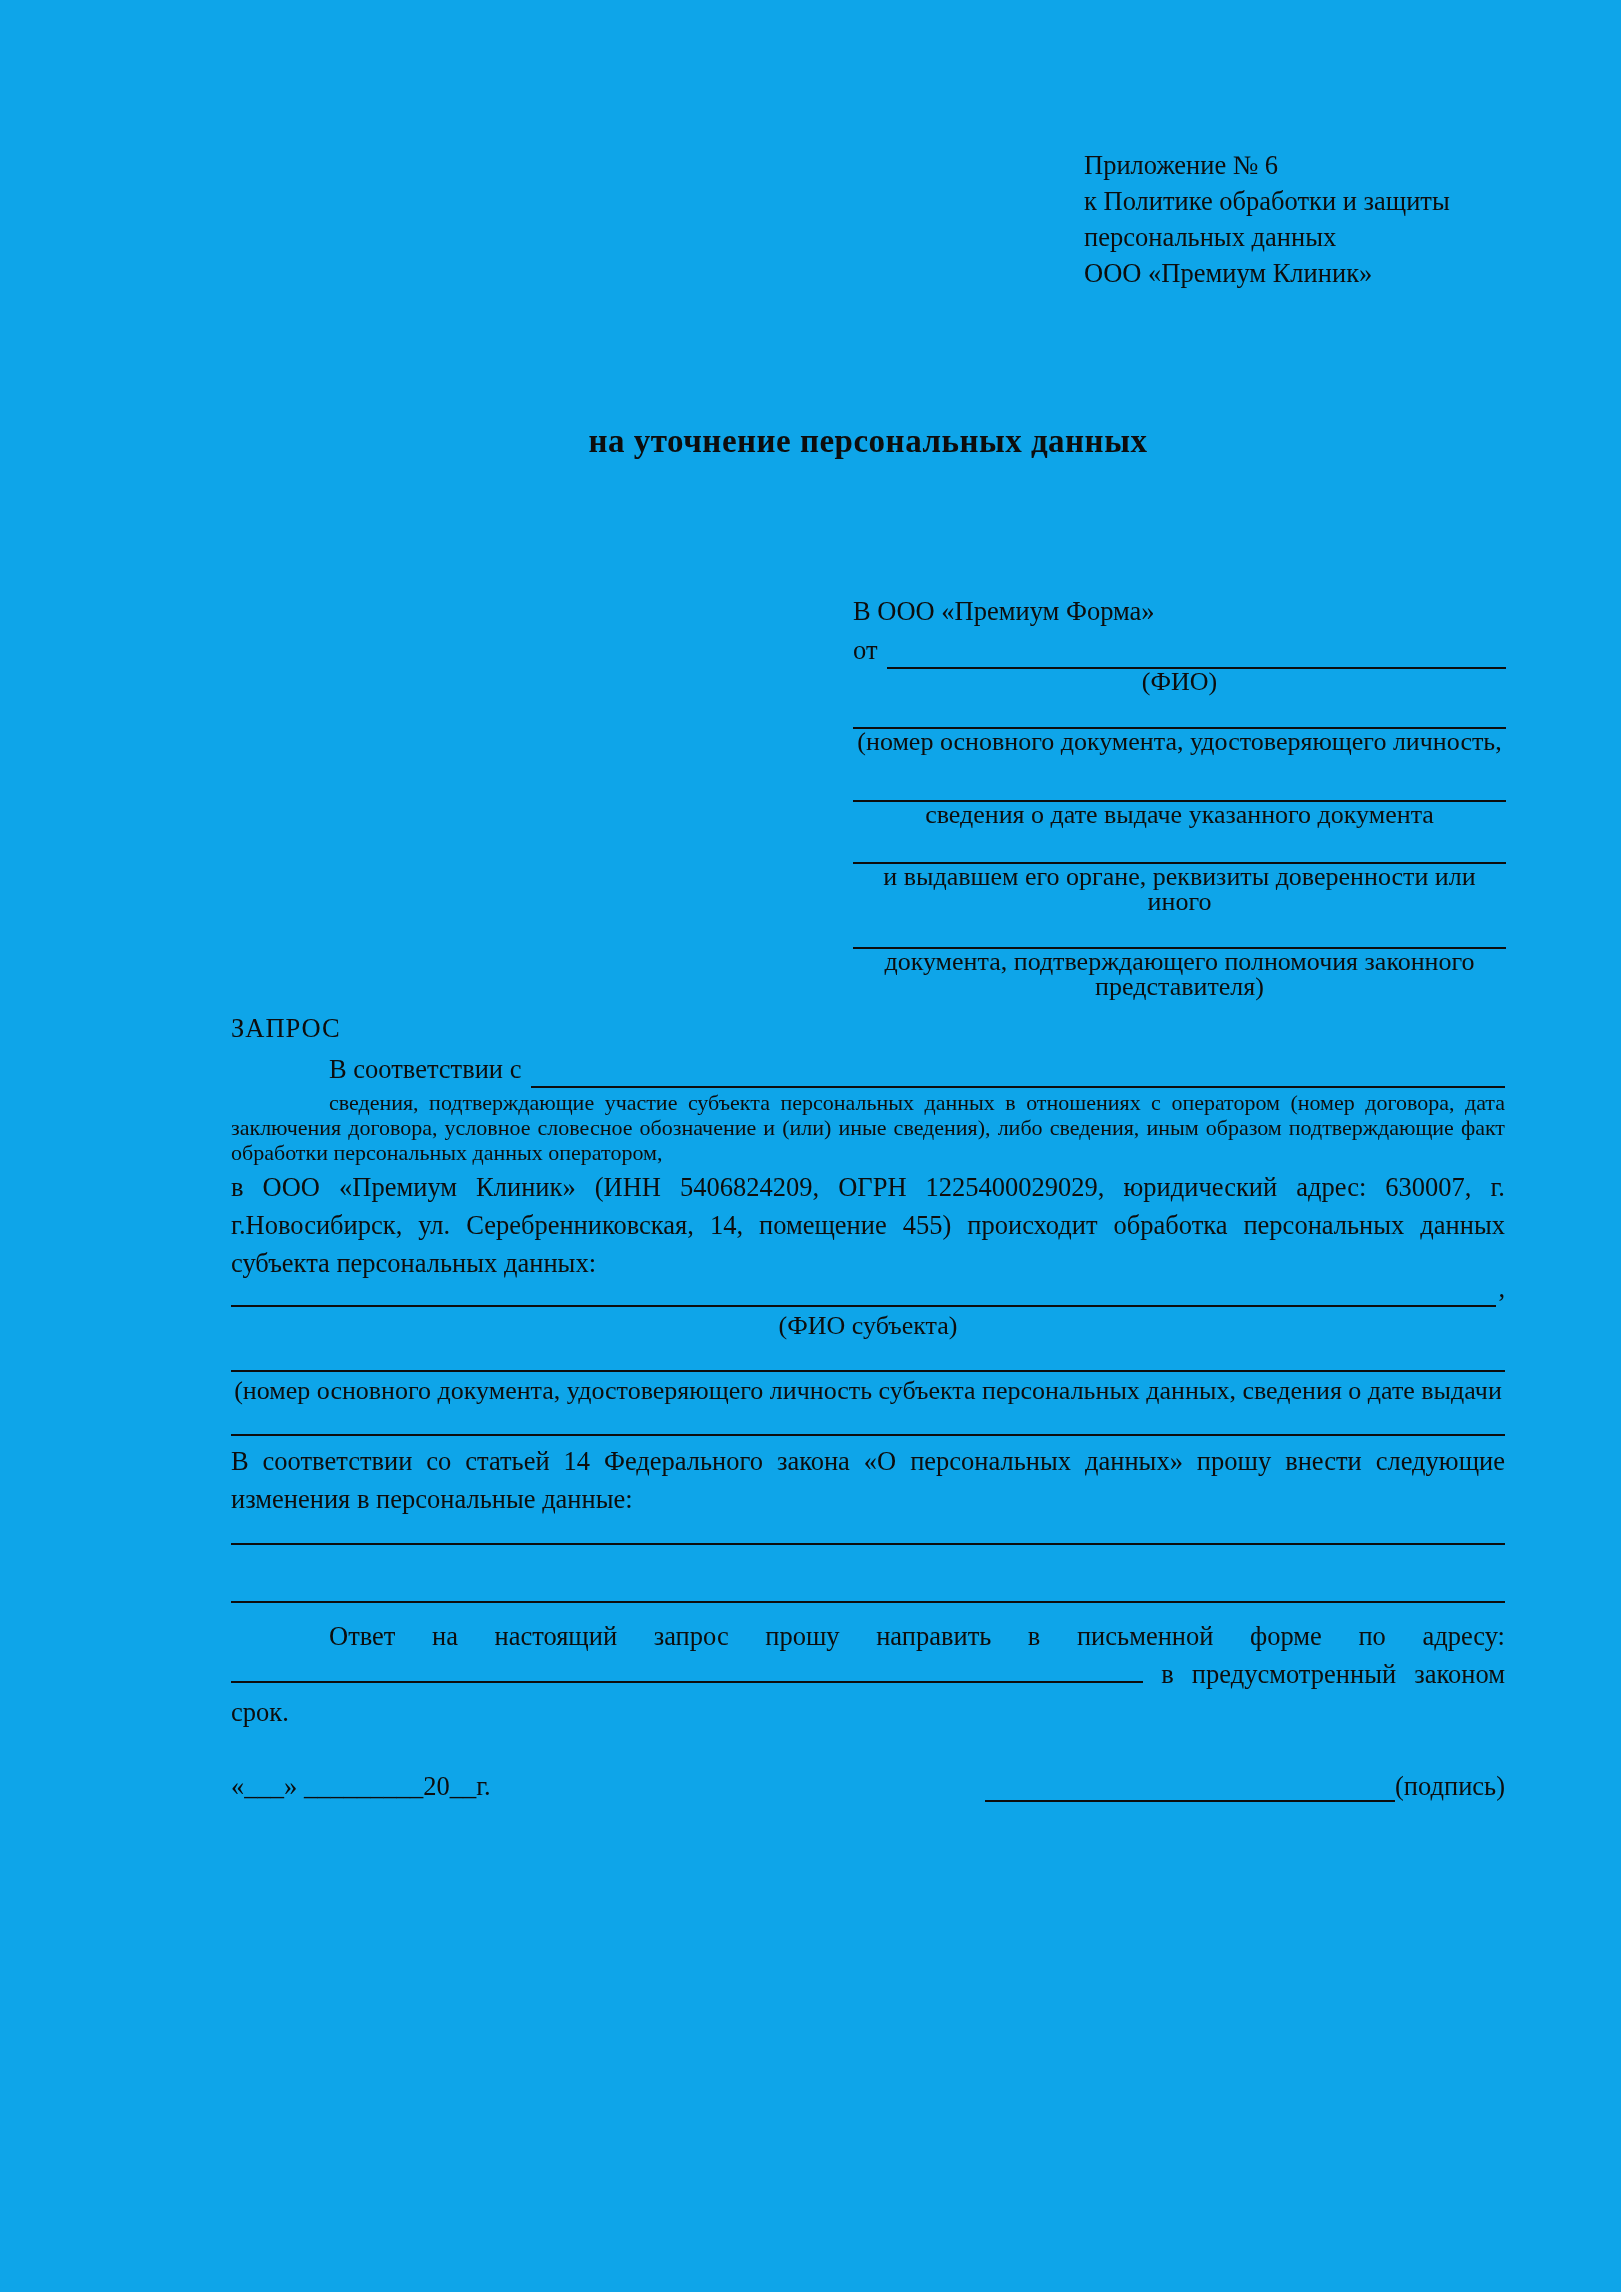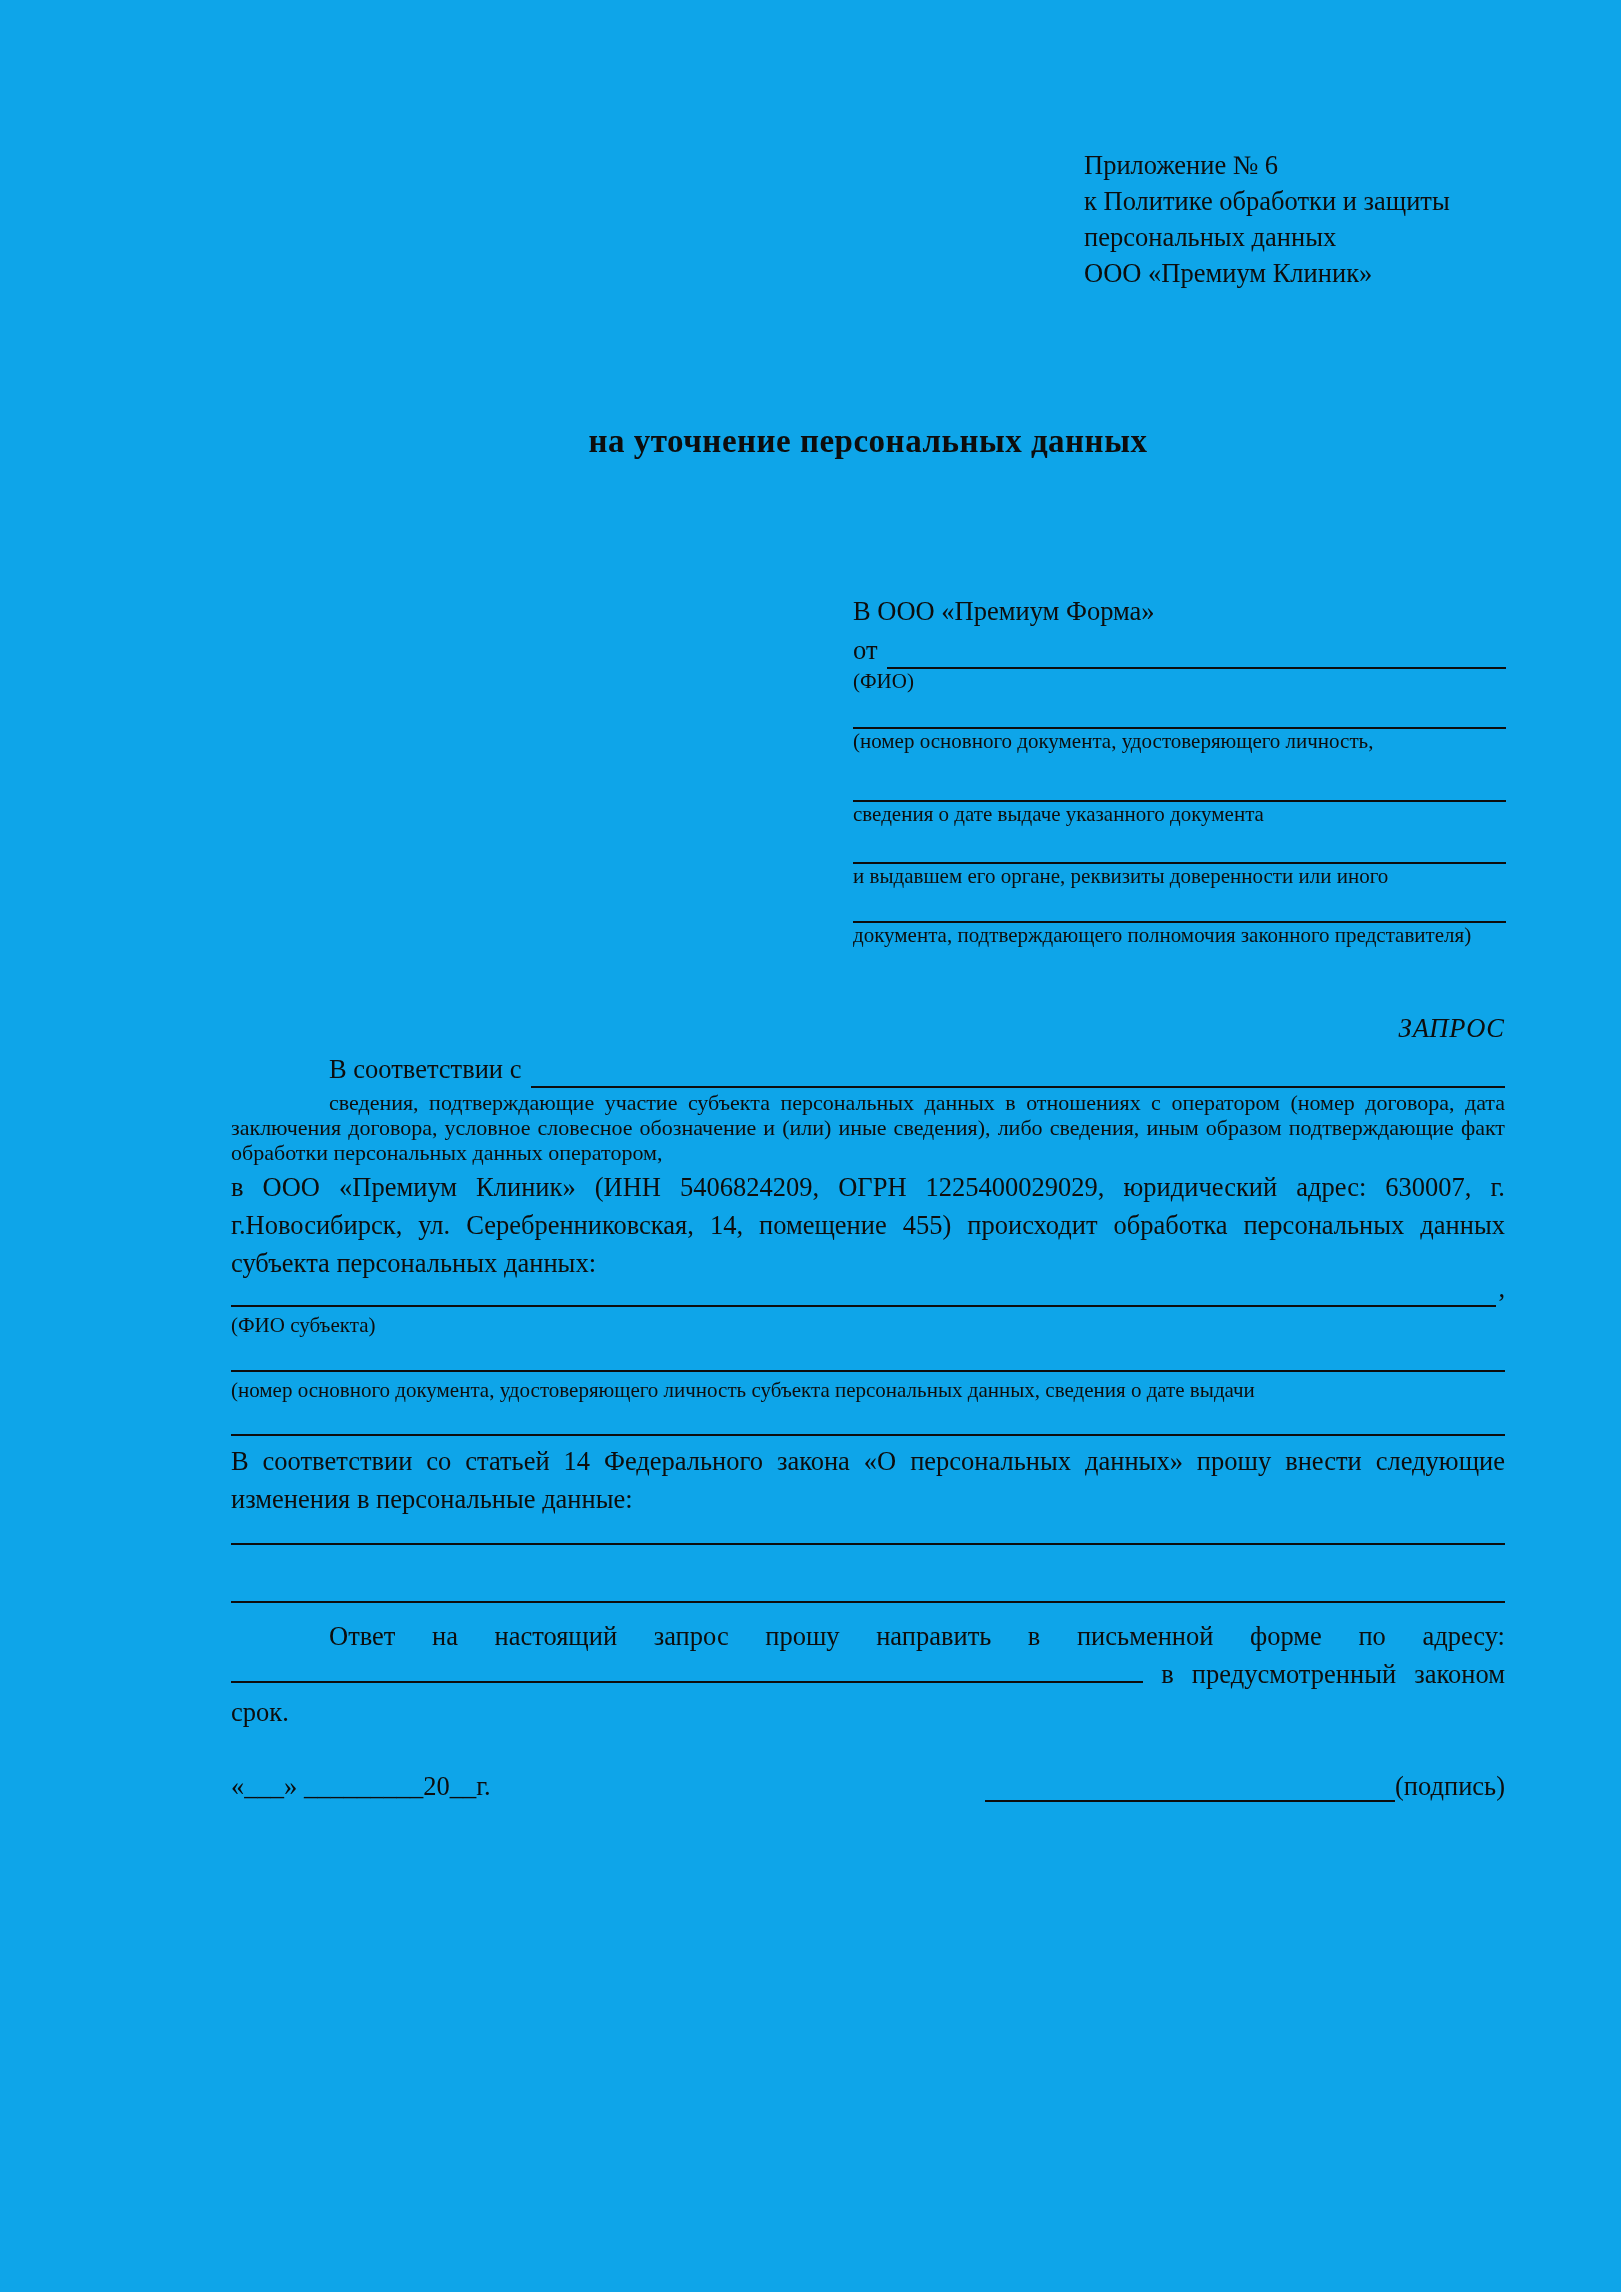--- a/index.html
+++ b/index.html
@@ -23,30 +23,30 @@
     text-align:center;letter-spacing:0.5px;
   }
   
   .addressee{
     position:absolute;top:593px;left:853px;width:653px;
     font-size:26.5px;line-height:37px;
   }
   .from-row{display:flex;height:39px;align-items:flex-end;}
   .from-row .fill{flex:1;border-bottom:2.9px solid #0d0d0d;margin-left:9.8px;height:33px;}
   .cap{
-    font-size:21px;line-height:25.5px;text-align:left;
+    font-size:26px;line-height:25.5px;text-align:center;
   }
   .blank{border-bottom:2.9px solid #0d0d0d;}
   .b1{height:32px;} .b2{height:46px;} .b3{height:34px;} .b4{height:32px;}
   
   .body{
     position:absolute;top:1010px;left:231px;width:1274px;
     font-size:26.5px;line-height:37px;
   }
-  .zapros{text-align:right;line-height:37px;letter-spacing:1px;font-style:italic;}
+  .zapros{text-align:left;line-height:37px;letter-spacing:1px;}
   .intro-row{display:flex;height:37px;align-items:flex-end;margin-top:3.9px;}
   .intro-row .lbl{padding-left:98px;white-space:nowrap;}
   .intro-row .fill{flex:1;border-bottom:2.9px solid #0d0d0d;margin-left:9.8px;height:31px;}
   .footnote{
     font-size:22px;line-height:25px;text-align:justify;text-indent:98px;margin-top:2px;
   }
   .para{text-align:justify;line-height:38px;}
   .p-op{margin-top:2.9px;}
   .subject-row{display:flex;height:25.5px;align-items:flex-end;margin-top:0;}
   .subject-row .fill{flex:1;border-bottom:2.9px solid #0d0d0d;height:25.5px;}

